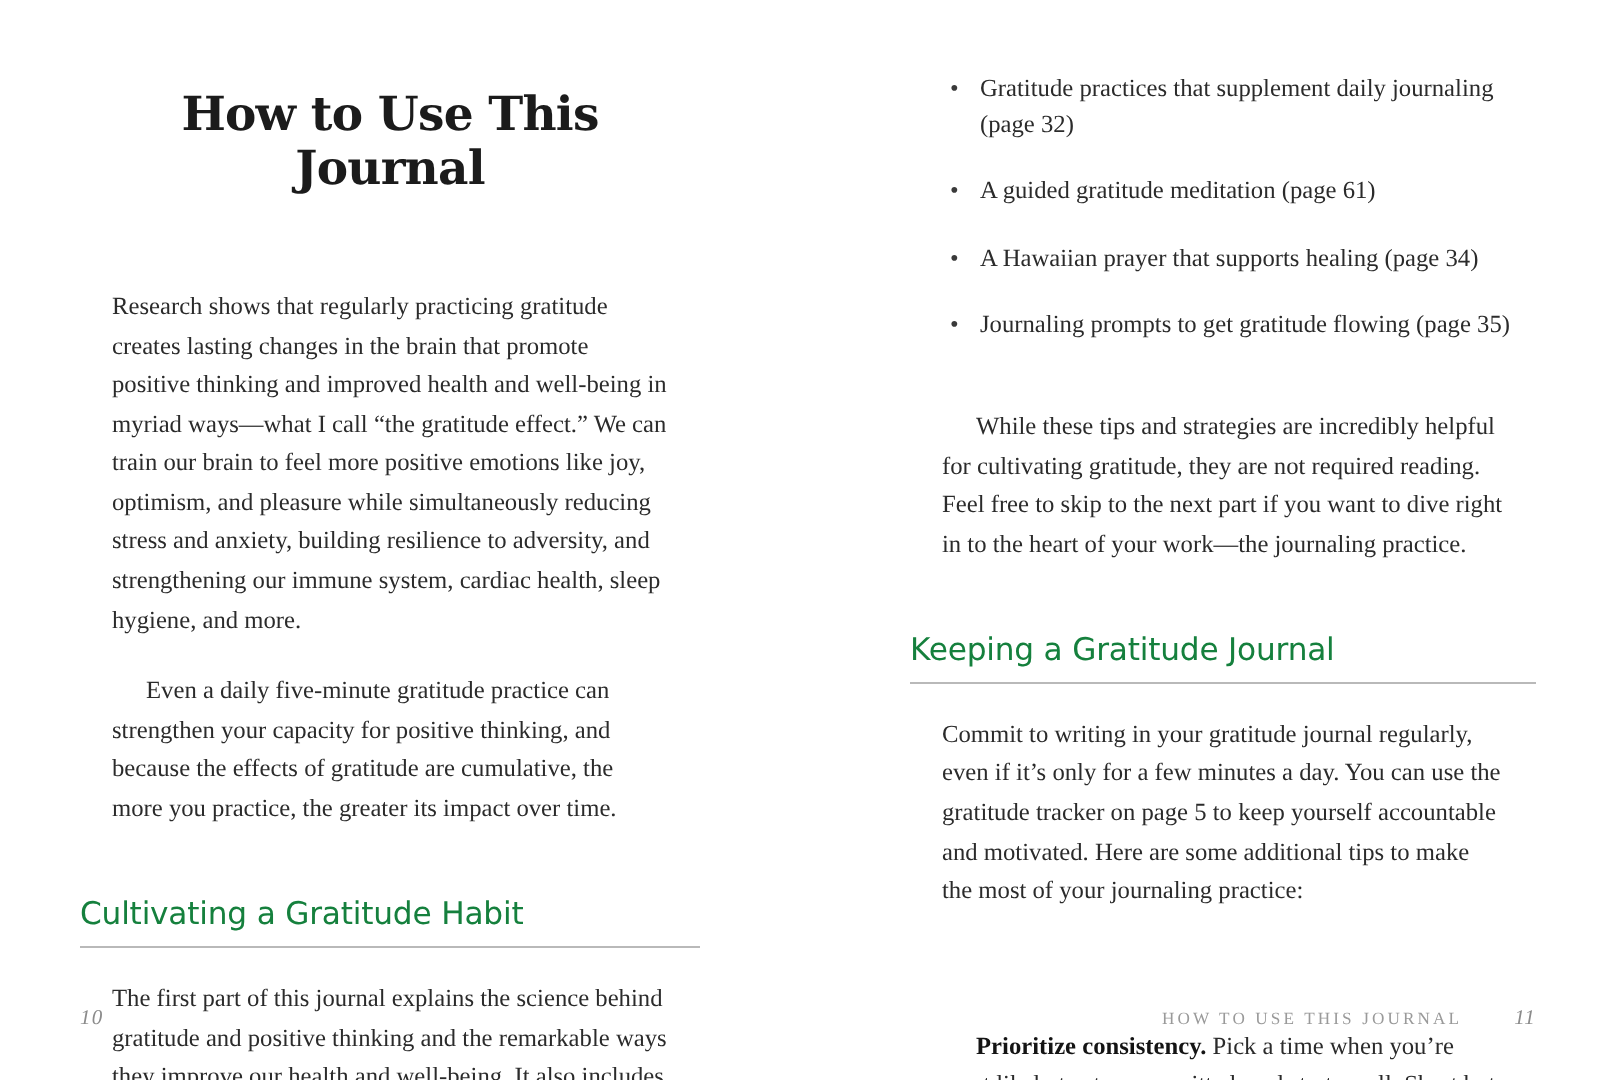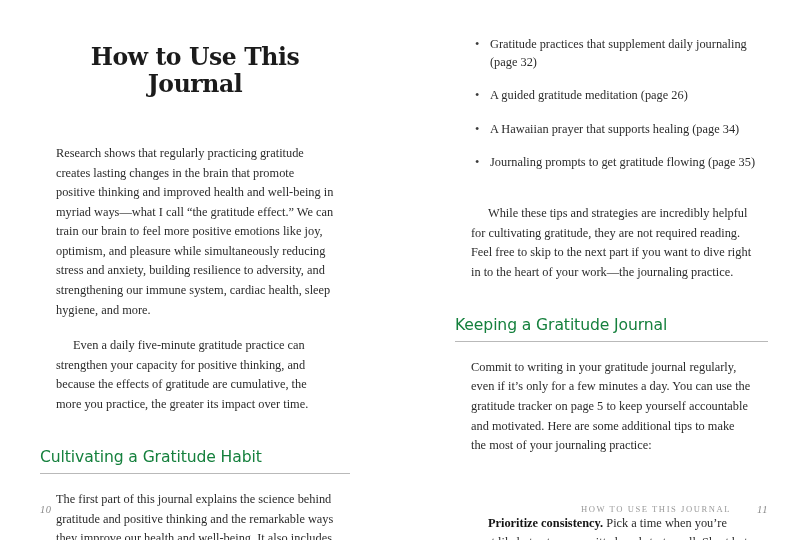--- a/index.html
+++ b/index.html
@@ -204,21 +204,21 @@
 
       <div class="sp-8"></div>
 
       <ul class="bullets">
         <li>
           <span class="bullet-dot">•</span>
           <span>Gratitude practices that supplement daily journaling (page 32)</span>
         </li>
         <li>
           <span class="bullet-dot">•</span>
-          <span>A guided gratitude meditation (page 26)</span>
+          <span>A guided gratitude meditation (page 61)</span>
         </li>
         <li>
           <span class="bullet-dot">•</span>
           <span>A Hawaiian prayer that supports healing (page 34)</span>
         </li>
         <li>
           <span class="bullet-dot">•</span>
           <span>Journaling prompts to get gratitude flowing (page 35)</span>
         </li>
       </ul>

